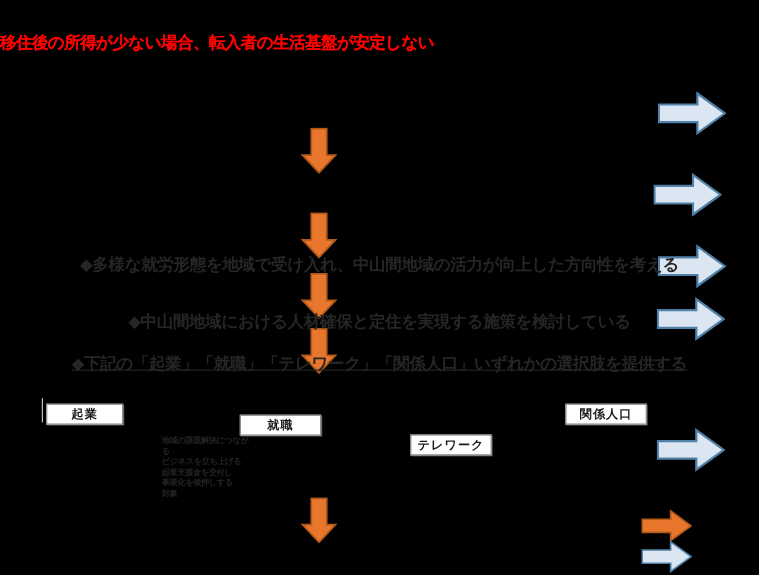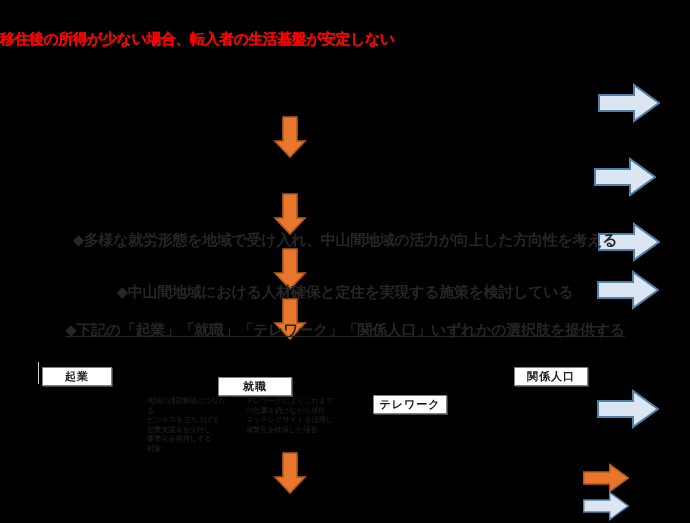--- a/index.html
+++ b/index.html
@@ -65,21 +65,21 @@
     height:17px;
     letter-spacing:1px;
     box-shadow:1px 1px 0 rgba(120,120,120,0.55);
   }
 
   
   .microblock{
     position:absolute;
     color:#242424;
     font-size:7.5px;
-    font-weight:normal;
+    font-weight:bold;
     line-height:9.5px;
     letter-spacing:-0.4px;
     text-align:left;
     white-space:pre-line;
   }
 
   
   .vrule{
     position:absolute;
     background:#cfcfcf;
@@ -180,18 +180,14 @@
   <div class="labelbox" style="left:373px;top:367px;width:72px;margin-top:28px;">テレワーク</div>
 
   <div class="labelbox" style="left:494px;top:367px;width:72px;margin-left:20px;">関係人口</div>
 
   <div class="microblock" style="left:147px;top:396px;width:80px;">地域の課題解決につながる
 ビジネスを立ち上げる
 起業支援金を交付し
 事業化を後押しする
 対象</div>
 
-  <div class="microblock" style="left:246px;top:396px;width:95px;">テレワークによりこれまで
-の仕事を続けながら移住
-マッチングサイトを活用し
-就業先を確保した場合</div>
 
 </div>
 
 </body></html>

